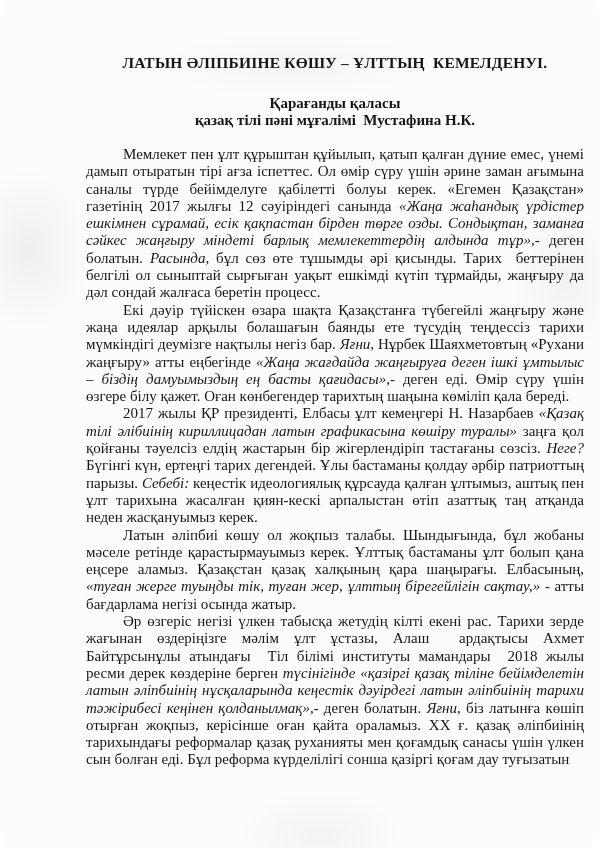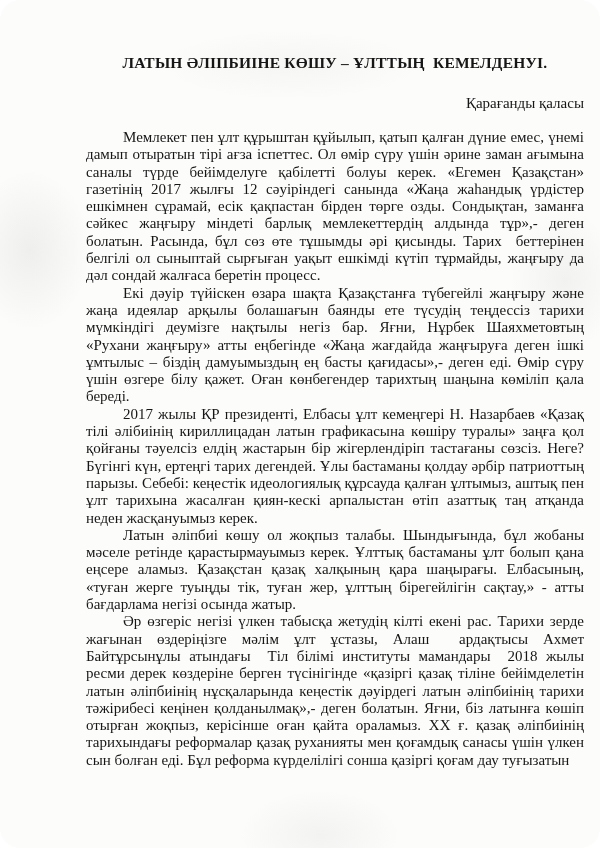--- a/index.html
+++ b/index.html
@@ -34,51 +34,52 @@
   .doc-title {
     margin: 0;
     text-align: center;
     font-size: 15.5px;
     line-height: 18px;
     font-weight: bold;
     letter-spacing: 0.2px;
   }
   .byline {
     margin-top: 23px;
-    text-align: right;
-    font-weight: normal;
+    text-align: center;
+    font-weight: bold;
     font-size: 15px;
     line-height: 17px;
   }
   .doc-body {
     margin-top: 17px;
     font-size: 15px;
     line-height: 17.3px;
     text-align: justify;
   }
   .doc-body p {
     margin: 0;
     text-indent: 37px;
   }
-  .it { }
+  .it { font-style: italic; }
 </style>
 </head>
 <body>
 
 <div class="page">
   <div class="scan-blob blob1"></div>
   <div class="scan-blob blob2"></div>
   <div class="scan-blob blob3"></div>
   <div class="scan-blob blob4"></div>
 
   <div class="content">
     <h1 class="doc-title">ЛАТЫН ӘЛІПБИІНЕ КӨШУ – ҰЛТТЫҢ&nbsp; КЕМЕЛДЕНУІ.</h1>
 
     <div class="byline">
       <div>Қарағанды қаласы</div>
+      <div>қазақ тілі пәні мұғалімі&nbsp; Мустафина Н.К.</div>
     </div>
 
     <div class="doc-body">
         <p><span>Мемлекет пен ұлт құрыштан құйылып, қатып қалған дүние емес, үнемі дамып отыратын тірі ағза іспеттес. Ол өмір сүру үшін әрине заман ағымына саналы түрде бейімделуге қабілетті болуы керек. «Егемен Қазақстан» газетінің 2017 жылғы 12 сәуіріндегі санында </span><span class="it">«Жаңа жаһандық үрдістер ешкімнен сұрамай, есік қақпастан бірден төрге озды. Сондықтан, заманға сәйкес жаңғыру міндеті барлық мемлекеттердің алдында тұр»,-</span><span> деген болатын. </span><span class="it">Расында,</span><span> бұл сөз өте тұшымды әрі қисынды. Тарих&nbsp; беттерінен белгілі ол сыныптай сырғыған уақыт ешкімді күтіп тұрмайды, жаңғыру да дәл сондай жалғаса беретін процесс.</span></p>
         <p><span>Екі дәуір түйіскен өзара шақта Қазақстанға түбегейлі жаңғыру және жаңа идеялар арқылы болашағын баянды ете түсудің теңдессіз тарихи мүмкіндігі деумізге нақтылы негіз бар. </span><span class="it">Яғни,</span><span> Нұрбек Шаяхметовтың «Рухани жаңғыру» атты еңбегінде </span><span class="it">«Жаңа жағдайда жаңғыруға деген ішкі ұмтылыс – біздің дамуымыздың ең басты қағидасы»,-</span><span> деген еді. Өмір сүру үшін өзгере білу қажет. Оған көнбегендер тарихтың шаңына көміліп қала береді.</span></p>
         <p><span>2017 жылы ҚР президенті, Елбасы ұлт кемеңгері Н. Назарбаев </span><span class="it">«Қазақ тілі әлібиінің кириллицадан латын графикасына көшіру туралы»</span><span> заңға қол қойғаны тәуелсіз елдің жастарын бір жігерлендіріп тастағаны сөзсіз. </span><span class="it">Неге?</span><span> Бүгінгі күн, ертеңгі тарих дегендей. Ұлы бастаманы қолдау әрбір патриоттың парызы. </span><span class="it">Себебі:</span><span> кеңестік идеологиялық құрсауда қалған ұлтымыз, аштық пен ұлт тарихына жасалған қиян-кескі арпалыстан өтіп азаттық таң атқанда неден жасқануымыз керек.</span></p>
         <p><span>Латын әліпбиі көшу ол жоқпыз талабы. Шындығында, бұл жобаны мәселе ретінде қарастырмауымыз керек. Ұлттық бастаманы ұлт болып қана еңсере аламыз. Қазақстан қазақ халқының қара шаңырағы. Елбасының, </span><span class="it">«туған жерге туыңды тік, туған жер, ұлттың бірегейлігін сақтау,»</span><span> - атты бағдарлама негізі осында жатыр.</span></p>
         <p><span>Әр өзгеріс негізі үлкен табысқа жетудің кілті екені рас. Тарихи зерде жағынан өздеріңізге мәлім ұлт ұстазы, Алаш&nbsp; ардақтысы Ахмет Байтұрсынұлы атындағы&nbsp; Тіл білімі институты мамандары&nbsp; 2018 жылы ресми дерек көздеріне берген </span><span class="it">түсінігінде «қазіргі қазақ тіліне бейімделетін латын әліпбиінің нұсқаларында кеңестік дәуірдегі латын әліпбиінің тарихи тәжірибесі кеңінен қолданылмақ»,-</span><span> деген болатын. </span><span class="it">Яғни,</span><span> біз латынға көшіп отырған жоқпыз, керісінше оған қайта ораламыз. ХХ ғ. қазақ әліпбиінің тарихындағы реформалар қазақ руханияты мен қоғамдық санасы үшін үлкен сын болған еді. Бұл реформа күрделілігі сонша қазіргі қоғам дау туғызатын</span></p>
       </div>
   </div>

